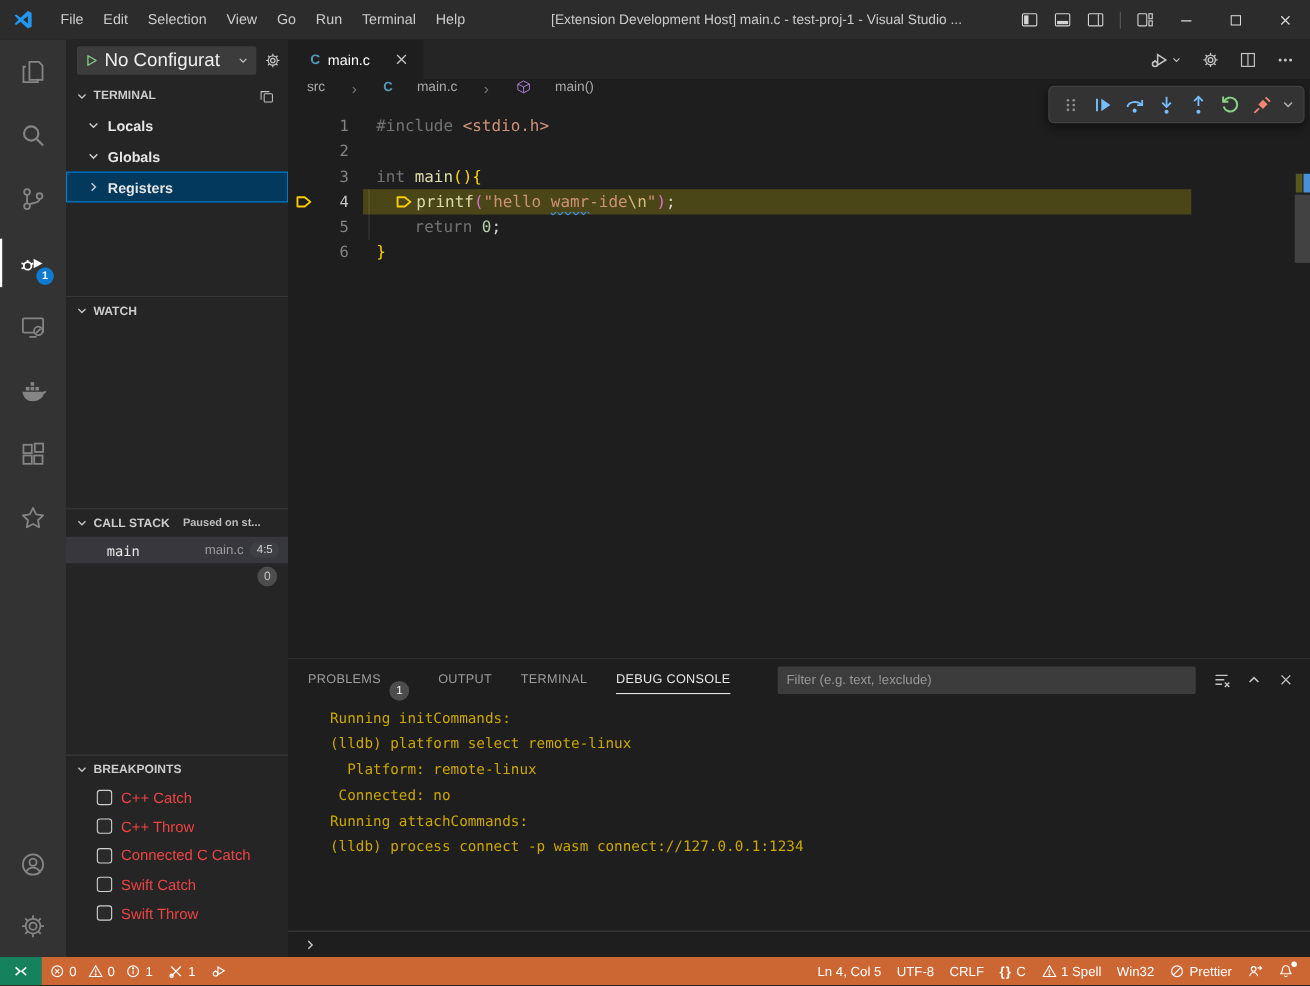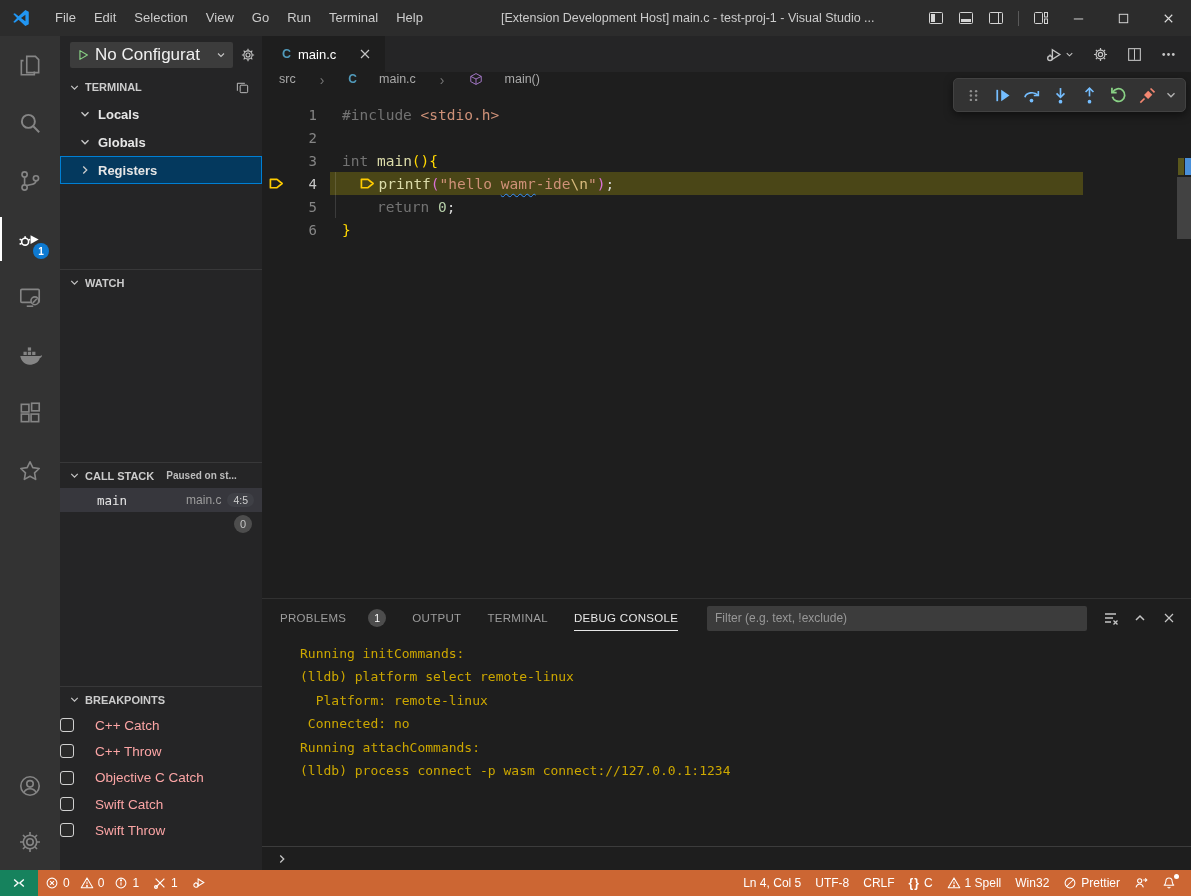--- a/index.html
+++ b/index.html
@@ -53,21 +53,21 @@
   .sec-status{font-size:10px;font-weight:bold;color:#bdbdbd;margin-left:8px;white-space:nowrap}
   .tree-row{height:28px;display:flex;align-items:center;padding-left:18px;gap:6px;color:#e6e6e6;font-weight:bold;font-size:13px}
   .tree-row.selected{background:var(--selection);outline:1px solid var(--focus_border);outline-offset:-1px}
   .tree-chev{width:14px;height:14px;color:#cccccc}
   .cs-row{height:24px;display:flex;align-items:center;background:#37373d;padding:0 8px 0 37px;gap:6px}
   .cs-name{font-family:"DejaVu Sans Mono",monospace;font-size:12.5px;color:#e8e8e8}
   .cs-file{margin-left:auto;color:#9d9d9d;font-size:12px}
   .cs-pill{background:#3f4046;color:#d0d0d0;font-size:10.5px;border-radius:9px;padding:1px 6px}
   .cs-zero{height:24px;display:flex;justify-content:flex-end;align-items:center;padding-right:10px}
   .zero-badge{width:18px;height:18px;border-radius:50%;background:#4d4d4d;color:#c4c4c4;font-size:11px;display:flex;align-items:center;justify-content:center}
-  .bp-row{height:26.3px;display:flex;align-items:center;gap:21px;color:#fca5a5;font-size:13.5px}
+  .bp-row{height:26.3px;display:flex;align-items:center;padding-left:28px;gap:8px;color:#ef4444;font-size:13.5px}
   .bp-box{width:14px;height:14px;border:1.5px solid #d0d0d0;border-radius:3px;background:#2a2a2a;flex:none}
 
   
   .editor-col{flex:1;display:flex;flex-direction:column;min-width:0}
   .tabstrip{height:36px;background:#252526;display:flex;align-items:center;flex:none}
   .tab{height:36px;background:#1e1e1e;display:flex;align-items:center;padding:0 12px 0 20px;gap:7px}
   .c-icon{color:#519aba;font-weight:bold;font-size:12.5px}
   .tab-label{color:#fff;font-size:13px}
   .tab-close{width:16px;height:16px;color:#c5c5c5;margin-left:14px}
   .tab-actions{margin-left:auto;display:flex;align-items:center;gap:17px;padding-right:14px;color:#c5c5c5}
@@ -101,21 +101,21 @@
   
   .debug-toolbar{position:absolute;left:953px;top:78px;height:34px;background:#333333;border:1px solid #424242;border-radius:5px;box-shadow:0 3px 9px rgba(0,0,0,.5);display:flex;align-items:center;padding:0 5px;z-index:6}
   .dbg-btn{width:29px;height:28px;display:flex;align-items:center;justify-content:center;border-radius:4px}
   .dbg-btn .ic{width:21px;height:21px}
   .dbg-chev{width:14px;height:14px;color:#b5b5b5;margin:0 2px}
   .c-blue{color:#75beff}.c-green{color:#89d185}.c-red{color:#f48771}.c-gray{color:#8f8f8f}
 
   
   .panel{height:272px;flex:none;border-top:1px solid #313131;display:flex;flex-direction:column;background:#1e1e1e}
   .panel-tabs{height:38px;display:flex;align-items:center;padding:0 14px 0 18px;flex:none}
-  .ptab{margin-right:26px;font-size:11.5px;letter-spacing:.3px;color:#9d9d9d;line-height:38px;position:relative;display:flex;align-items:center;gap:22px;height:38px}
+  .ptab{margin-right:26px;font-size:11.5px;letter-spacing:.3px;color:#9d9d9d;line-height:38px;position:relative;display:flex;align-items:flex-end;gap:8px;height:38px}
   .ptab.active{color:#e7e7e7}
   .ptab.active::after{content:"";position:absolute;left:0;right:0;bottom:6px;height:1px;background:#e7e7e7}
   .ptab-badge{min-width:18px;height:18px;border-radius:9px;background:#4d4d4d;color:#fff;font-size:10.5px;display:flex;align-items:center;justify-content:center;padding:0 4px}
   .filter{margin-left:auto;width:380px;height:25px;background:#3c3c3c;border:none;border-radius:2px;color:#ccc;font-size:12px;padding:0 8px;outline:none;font-family:"Liberation Sans",sans-serif}
   .filter::placeholder{color:#989898}
   .panel-icons{display:flex;align-items:center;gap:13px;margin-left:16px;color:#c5c5c5}
   .panel-icons .ic{width:16px;height:16px}
   .console{flex:1;padding:5px 0 0 38px;font-family:"DejaVu Sans Mono",monospace;font-size:13px;line-height:23.4px;color:var(--console_text);white-space:pre;overflow:hidden}
   .repl{height:24px;border-top:1px solid #3c3c3c;display:flex;align-items:center;padding-left:13px;flex:none}
   .repl-chev{width:14px;height:14px;color:#c5c5c5}
@@ -424,21 +424,21 @@
           <div class="bp-row">
             <span class="bp-box"></span>
             <span class="bp-label">C++ Catch</span>
           </div>
           <div class="bp-row">
             <span class="bp-box"></span>
             <span class="bp-label">C++ Throw</span>
           </div>
           <div class="bp-row">
             <span class="bp-box"></span>
-            <span class="bp-label">Objective C Catch</span>
+            <span class="bp-label">Connected C Catch</span>
           </div>
           <div class="bp-row">
             <span class="bp-box"></span>
             <span class="bp-label">Swift Catch</span>
           </div>
           <div class="bp-row">
             <span class="bp-box"></span>
             <span class="bp-label">Swift Throw</span>
           </div>
         </div>

